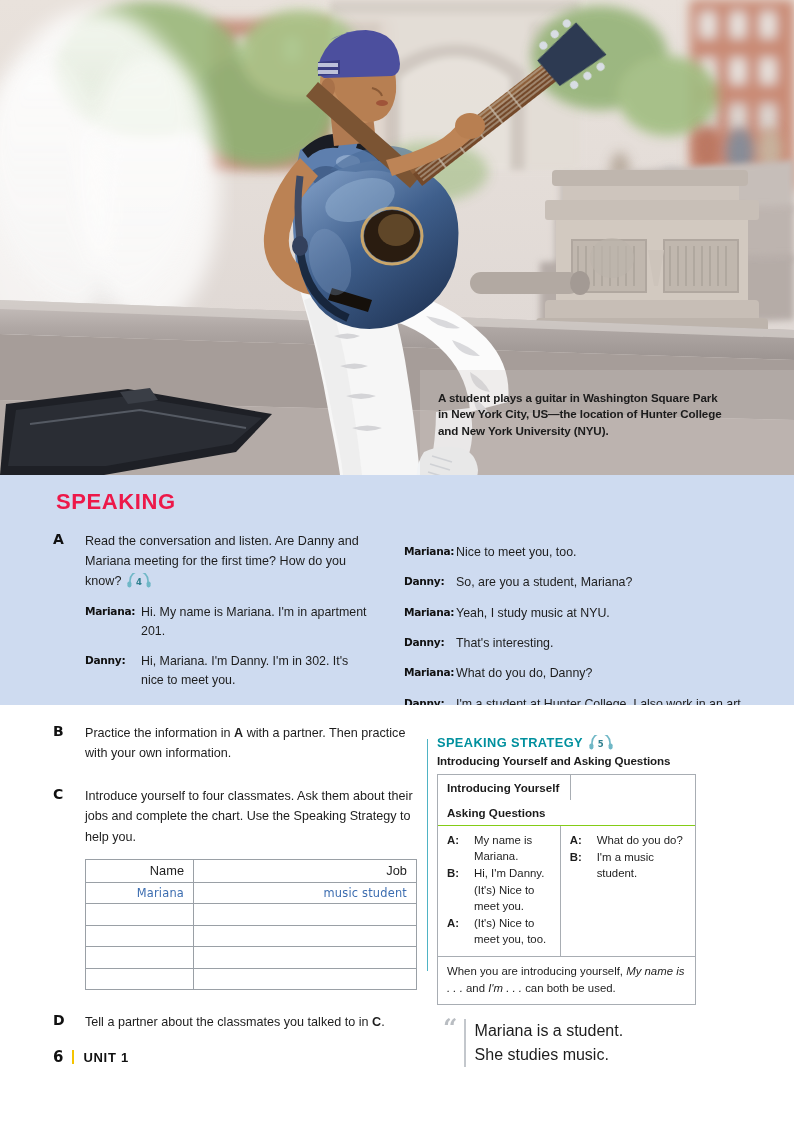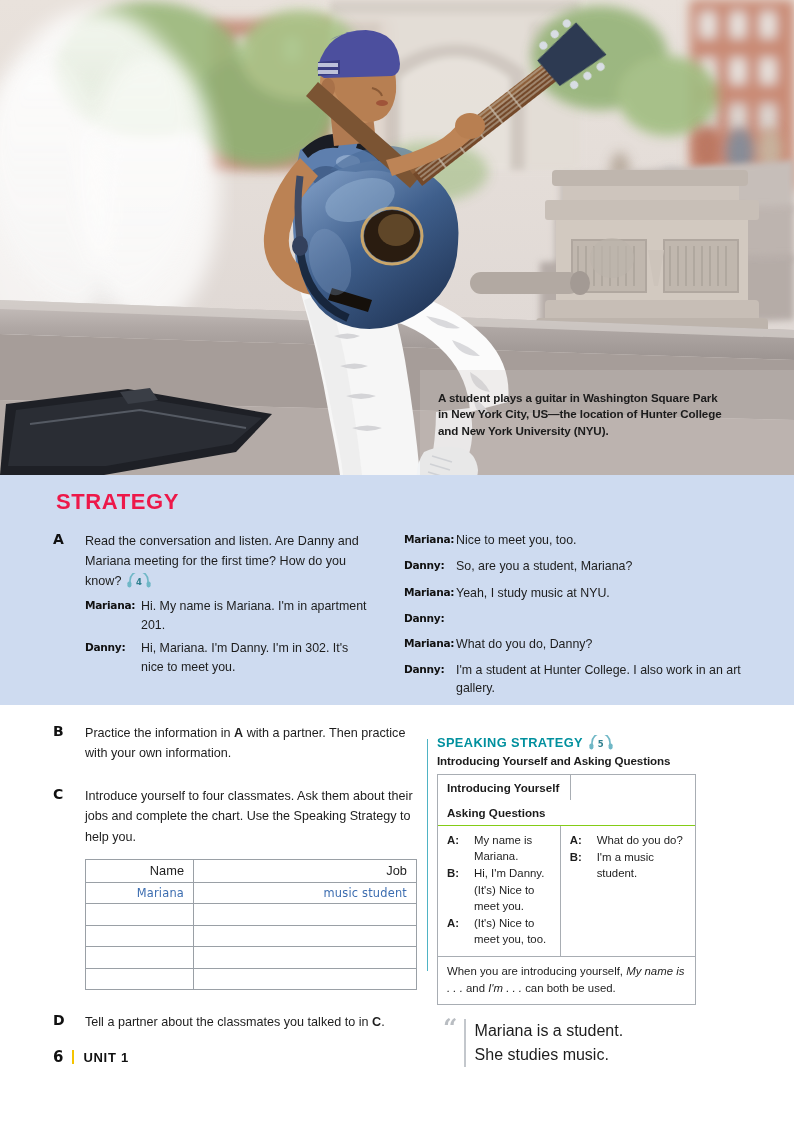--- a/index.html
+++ b/index.html
@@ -74,20 +74,21 @@
 
   
   .dlg { margin-top: 6px; padding-left: 32px; }
   .dlg-row {
     display: flex;
     align-items: flex-start;
     margin-bottom: 5px;
     font-size: 12.4px;
     line-height: 1.48;
     color: #1d1d1d;
+    margin-top: 12px;
   }
   .dlg-row .spk {
     flex: 0 0 auto;
     width: 56px;
     font-weight: bold;
     font-size: 10.6px;
     color: #111;
     font-family: "DejaVu Sans", sans-serif;
     letter-spacing: -0.3px;
     padding-top: 1px;
@@ -519,21 +520,21 @@
     </g>
 
     <rect x="420" y="370" width="374" height="105" fill="#cfc8c6" opacity="0.28"></rect>
   </svg>
 
   <div class="caption">A student plays a guitar in Washington Square Park in New York City, US—the location of Hunter College and New York University (NYU).</div>
 </div>
 
 <div class="speaking-panel">
 
-  <div class="speaking-title">STRATEGY</div>
+  <div class="speaking-title">SPEAKING</div>
 
   <div class="col-left">
     <div class="item">
       <span class="item-letter">A</span>
       <span class="item-text">Read the conversation and listen. Are Danny and Mariana meeting for the first time? How do you know?</span><span class="audio-icon">
           <svg width="26" height="15" viewBox="0 0 26 15" aria-hidden="true">
             <path d="M4 10 V7.5 a9 9 0 0 1 18 0 V10" fill="none" stroke="#6fb7c6" stroke-width="1.6"></path>
             <rect x="1.4" y="8.4" width="4" height="6" rx="1.8" fill="#6fb7c6"></rect>
             <rect x="20.6" y="8.4" width="4" height="6" rx="1.8" fill="#6fb7c6"></rect>
             <text x="13" y="12.4" text-anchor="middle" font-family="DejaVu Sans, sans-serif" font-size="8.5" font-weight="bold" fill="#2f7f8e">4</text>
@@ -562,20 +563,21 @@
       <div class="dlg-row">
         <span class="spk">Danny:</span>
         <span class="utt">So, are you a student, Mariana?</span>
       </div>
       <div class="dlg-row">
         <span class="spk">Mariana:</span>
         <span class="utt">Yeah, I study music at NYU.</span>
       </div>
       <div class="dlg-row">
         <span class="spk">Danny:</span>
+        <span class="utt">That's interesting.</span>
       </div>
       <div class="dlg-row">
         <span class="spk">Mariana:</span>
         <span class="utt">What do you do, Danny?</span>
       </div>
       <div class="dlg-row">
         <span class="spk">Danny:</span>
         <span class="utt">I'm a student at Hunter College. I also work in an art gallery.</span>
       </div>
     </div>

